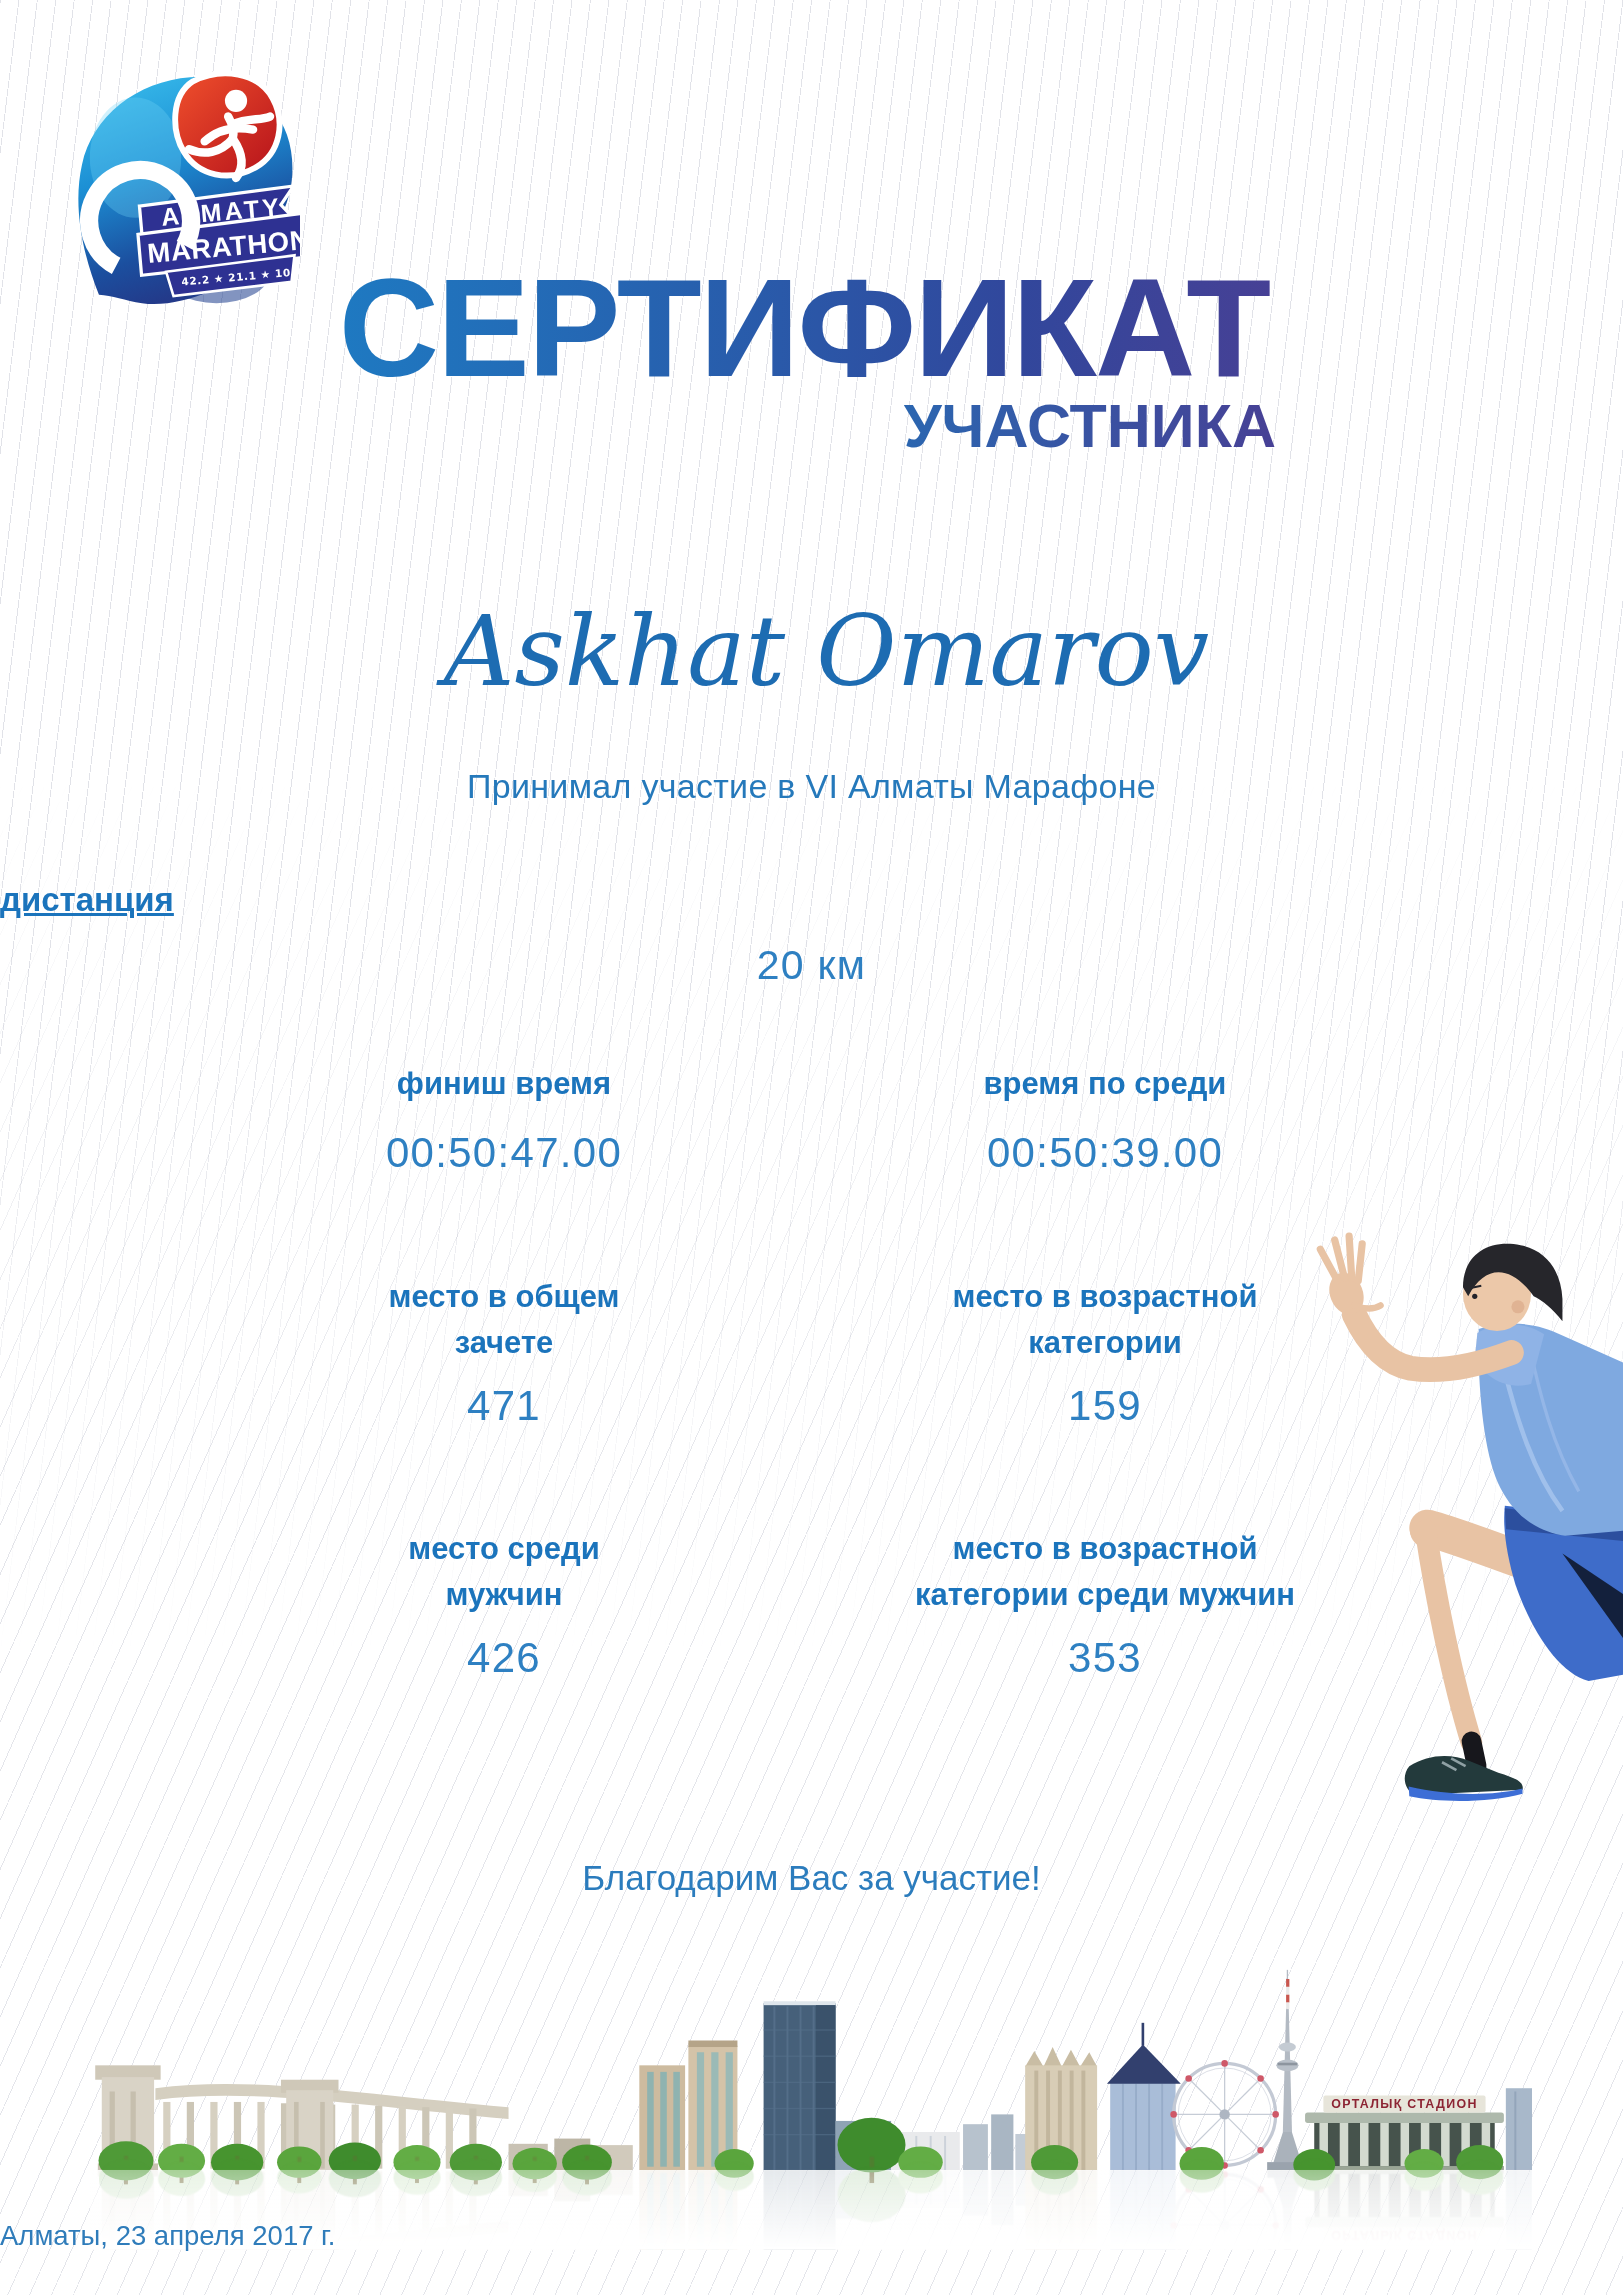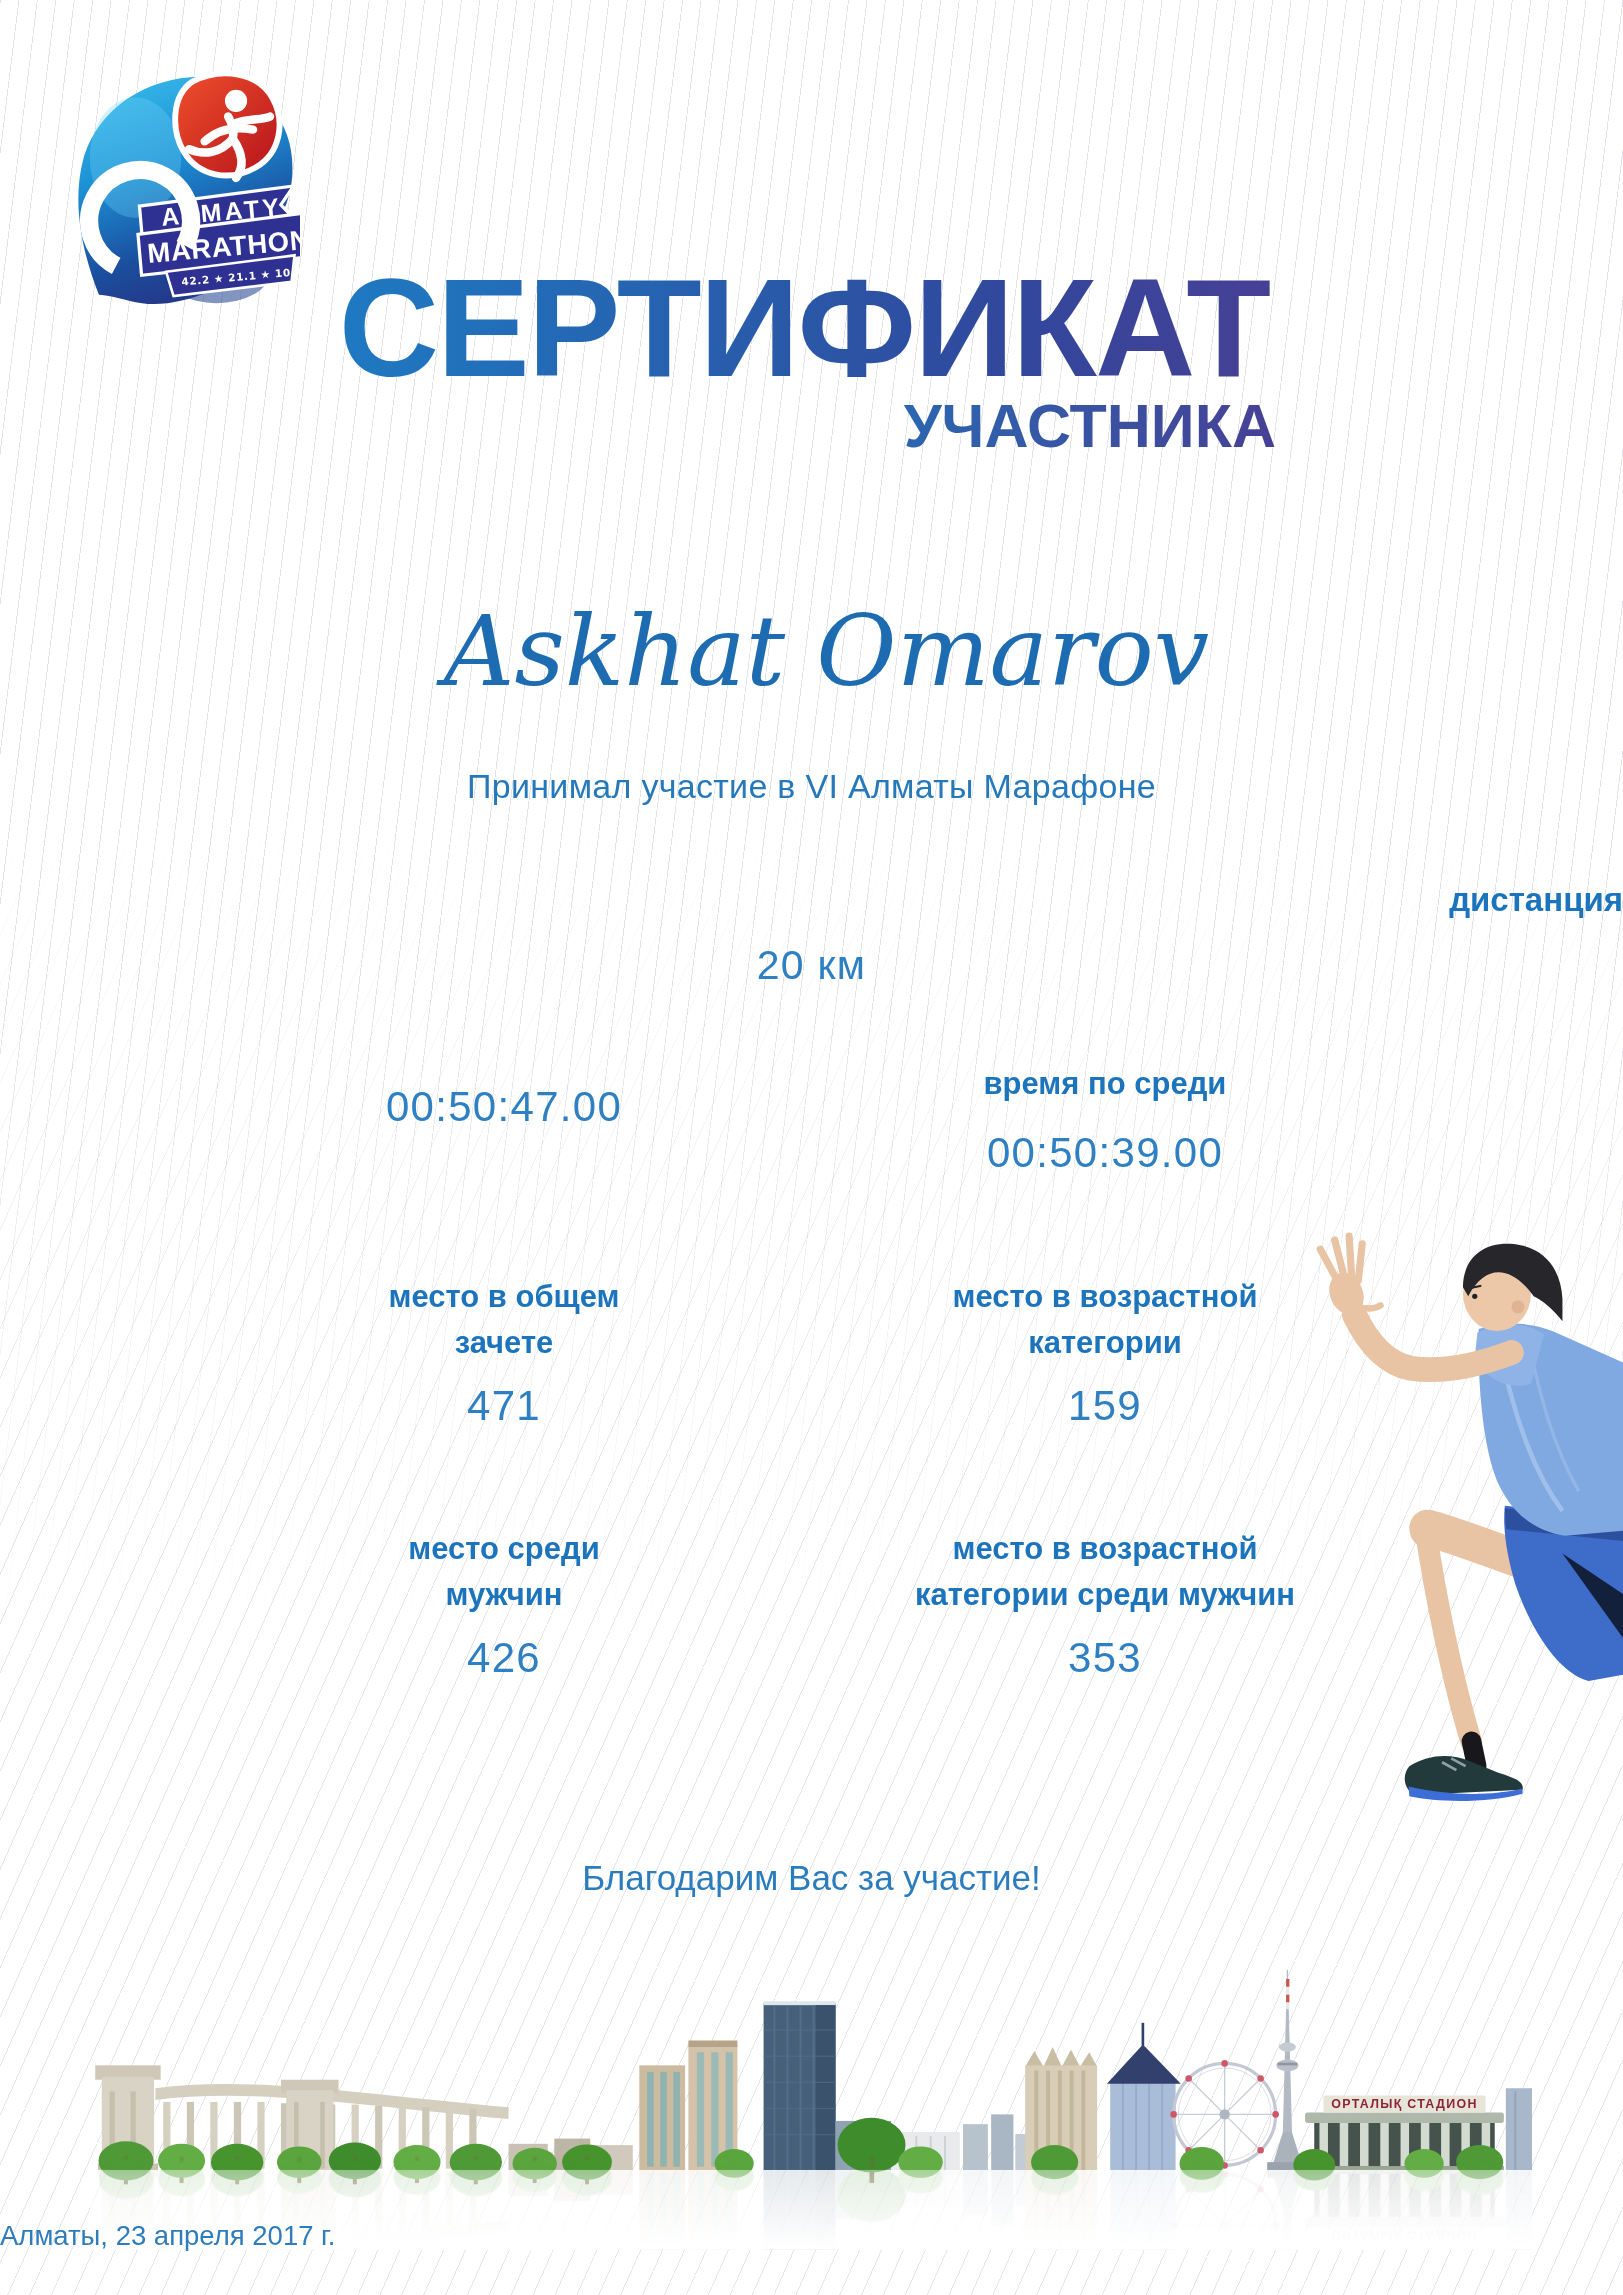--- a/index.html
+++ b/index.html
@@ -19,22 +19,22 @@
          letter-spacing:-2px;text-align:center;white-space:nowrap;
          background:linear-gradient(90deg,#1e7ac2 0%,#2760ae 38%,#31479c 72%,#474095 100%);
          -webkit-background-clip:text;background-clip:text;color:transparent;}
   .subtitle{right:347px;top:394px;line-height:65px;font-size:61px;font-weight:700;letter-spacing:0px;
          background:linear-gradient(90deg,#2b66b0 0%,#474095 100%);
          -webkit-background-clip:text;background-clip:text;color:transparent;white-space:nowrap;text-align:right;}
   .name{left:0;right:0;top:592px;text-align:center;padding-left:30px;line-height:118px;
         font-family:"DejaVu Serif",serif;font-style:italic;font-size:98px;color:#1d6cb2;}
   .participation{left:0;right:0;top:765px;text-align:center;font-size:34px;line-height:42px;
         color:#2579bb;letter-spacing:0.3px;}
-  .dist-label{left:0;right:0;top:880px;text-align:right;font-size:33px;line-height:39px;
-        font-weight:700;color:#1b74bc;}
+  .dist-label{left:0;right:0;top:880px;text-align:left;font-size:33px;line-height:39px;
+        font-weight:700;color:#1b74bc;text-decoration:underline;}
   .dist-value{left:0;right:0;top:942px;text-align:center;font-size:41px;line-height:46px;
         color:#2e80c2;letter-spacing:1.3px;}
   .stat{position:absolute;width:458px;text-align:center;}
   .stat-label{font-size:31px;line-height:46px;font-weight:700;color:#1b74bc;white-space:pre-line;}
   .stat-value{font-size:42px;line-height:46px;color:#2e80c2;letter-spacing:1.3px;margin-top:17px;}
   .row1 .stat-value{margin-top:23px;}
   .s-left{left:275px;} .s-right{left:876px;}
   .r1{top:1061px;} .r2{top:1274px;} .r3{top:1526px;text-align:center;}
   .thanks{left:0;right:0;top:1856px;text-align:center;font-size:35px;line-height:43px;color:#2b7cbd;}
   .skyline-svg{left:90px;top:1967px;}
@@ -96,20 +96,21 @@
   <div class="abs subtitle txt">УЧАСТНИКА</div>
 
   <div class="abs name txt">Askhat Omarov</div>
 
   <div class="abs participation txt">Принимал участие в VI Алматы Марафоне</div>
 
   <div class="abs dist-label txt">дистанция</div>
   <div class="abs dist-value txt">20 км</div>
 
   <div class="stat s-left r1 row1 txt">
+    <div class="stat-label">финиш время</div>
     <div class="stat-value">00:50:47.00</div>
   </div>
   <div class="stat s-right r1 row1 txt">
     <div class="stat-label">время по среди</div>
     <div class="stat-value">00:50:39.00</div>
   </div>
   <div class="stat s-left r2 txt">
     <div class="stat-label">место в общем
 зачете</div>
     <div class="stat-value">471</div>

